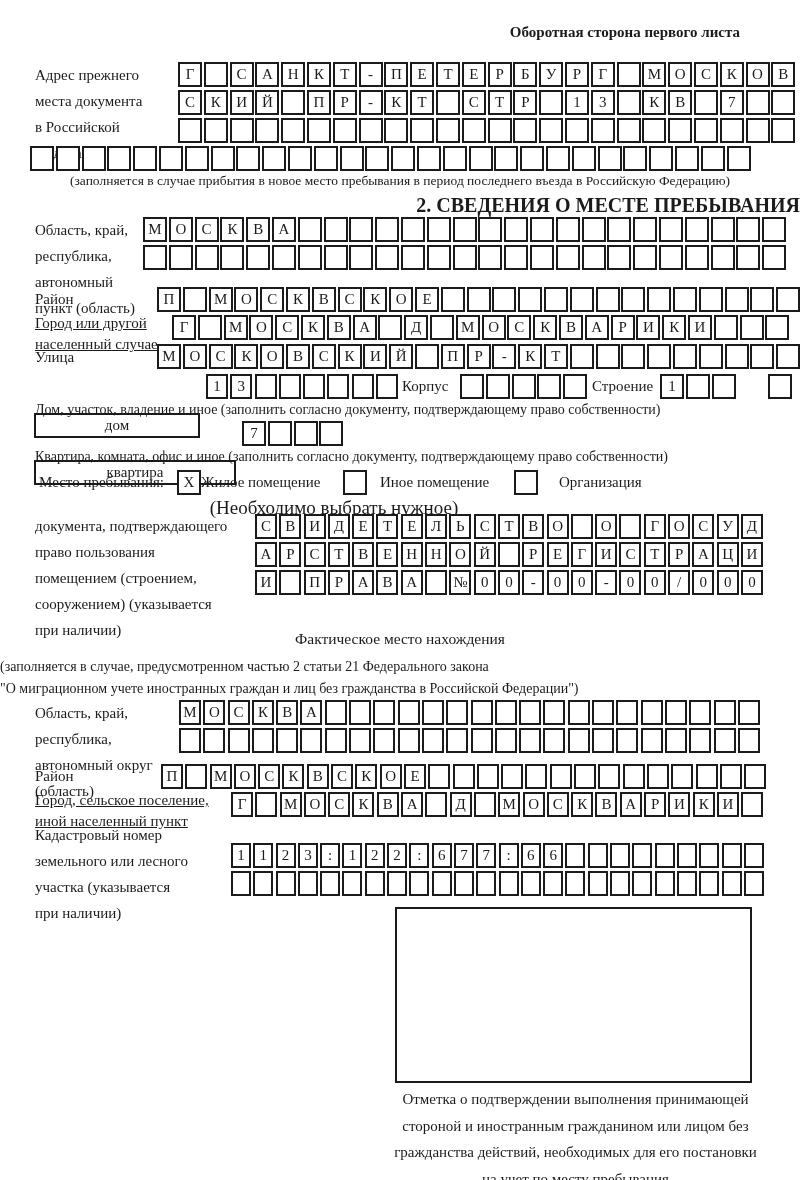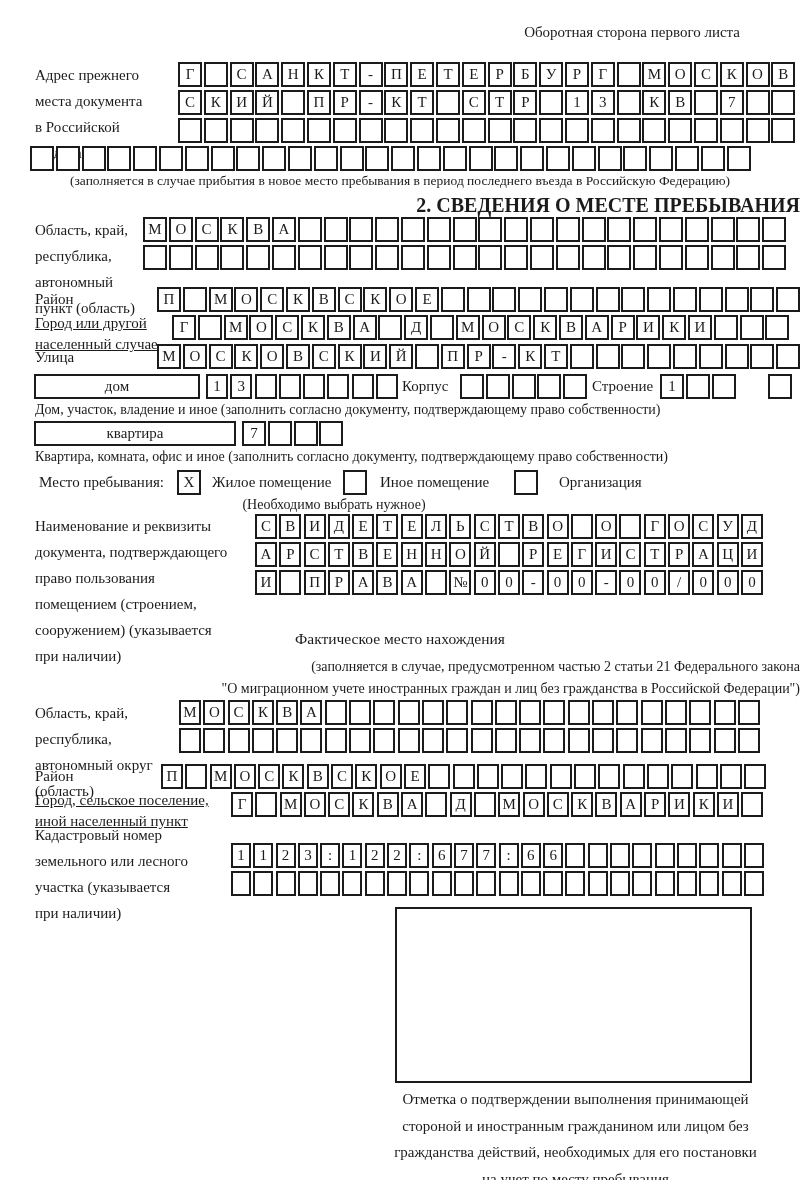--- a/index.html
+++ b/index.html
@@ -1,33 +1,33 @@
 <!DOCTYPE html>
 <html><head>
 <meta charset="utf-8">
 <style>
   html,body{margin:0;padding:0;background:#fff;}
   .page{position:relative;width:800px;height:1180px;background:#fff;color:#1b1b1b;
         font-family:"Liberation Serif","DejaVu Serif",serif;overflow:hidden;}
   .abs{position:absolute;}
-  .hdr-note{top:24px;left:0;width:740px;text-align:right;font-size:15px;}
+  .hdr-note{top:24px;left:0;width:740px;text-align:right;font-size:15px;font-weight:bold;}
   .lbl{font-size:15px;line-height:26px;}
   .lbl-sm{font-size:15px;line-height:21px;text-decoration:underline;}
   .cells{display:flex;}
   .cell{flex:0 0 auto;width:20px;height:21px;border:2px solid #1b1b1b;margin-right:1.8px;
         display:flex;align-items:center;justify-content:center;
         font-size:15px;line-height:21px;background:#fff;}
   .tight .cell{width:18px;margin-right:2.3px;}
   .tighter .cell{width:16px;margin-right:2.3px;}
   .caption{font-size:13.5px;text-align:center;width:800px;left:0;}
   .caption-left{font-size:14px;}
   .heading{font-size:20px;font-weight:bold;text-align:right;width:800px;left:0;}
   .heading2{font-size:15.5px;font-weight:normal;text-align:center;width:800px;left:0;}
   .bigbox{border:2px solid #1b1b1b;height:21px;display:flex;align-items:center;justify-content:center;
-          font-size:15px;background:#fff;}
+          font-size:15px;background:#fff;margin-top:39px;}
   .inline-lbl{font-size:15px;line-height:25px;white-space:nowrap;}
   .cb{position:absolute;}
   .stamp{border:2px solid #1b1b1b;background:#fff;}
   .stamp-cap{font-size:15px;line-height:26.5px;text-align:center;}
 </style>
 </head>
 <body>
 
 <div class="page">
 
@@ -335,29 +335,28 @@
   <div class="abs cells" style="left:242px;top:421px">
       <span class="cell">7</span>
       <span class="cell"></span>
       <span class="cell"></span>
       <span class="cell"></span>
     </div>
   <div class="abs caption-left" style="left:35px;top:449px">Квартира, комната, офис и иное (заполнить согласно документу, подтверждающему право собственности)</div>
 
   <div class="abs inline-lbl" style="left:39px;top:470px">Место пребывания:</div>
   <span class="cell cb" style="left:177px;top:470px">X</span>
-  <div class="abs inline-lbl" style="left:212px;top:470px">Жилое помещение</div>
+  <div class="abs inline-lbl" style="left:201px;top:470px">Жилое помещение</div>
   <span class="cell cb" style="left:343px;top:470px"></span>
   <div class="abs inline-lbl" style="left:380px;top:470px">Иное помещение</div>
   <span class="cell cb" style="left:514px;top:470px"></span>
   <div class="abs inline-lbl" style="left:559px;top:470px">Организация</div>
-  <div class="abs" style="left:0;top:497px;width:668px;text-align:center;font-size:14px">(Необходимо выбрать нужное)</div>
+  <div class="abs" style="left:0;top:497px;width:668px;text-align:center;font-size:19px">(Необходимо выбрать нужное)</div>
 
   <div class="abs lbl" style="left:35px;top:513px;width:220px">
-      <div>Наименование и реквизиты</div>
       <div>документа, подтверждающего</div>
       <div>право пользования</div>
       <div>помещением (строением,</div>
       <div>сооружением) (указывается</div>
       <div>при наличии)</div>
     </div>
   <div class="abs cells tight" style="left:255px;top:514px">
       <span class="cell">С</span>
       <span class="cell">В</span>
       <span class="cell">И</span>
@@ -421,21 +420,21 @@
       <span class="cell">-</span>
       <span class="cell">0</span>
       <span class="cell">0</span>
       <span class="cell">/</span>
       <span class="cell">0</span>
       <span class="cell">0</span>
       <span class="cell">0</span>
     </div>
 
   <div class="abs heading2" style="top:630px">Фактическое место нахождения</div>
-  <div class="abs" style="left:0;top:656px;width:800px;text-align:right;font-size:14px;line-height:22px">
+  <div class="abs" style="left:0;top:656px;width:800px;text-align:left;font-size:14px;line-height:22px">
       <div>(заполняется в случае, предусмотренном частью 2 статьи 21 Федерального закона</div>
       <div>"О миграционном учете иностранных граждан и лиц без гражданства в Российской Федерации")</div>
     </div>
 
   <div class="abs lbl" style="left:35px;top:700px;width:150px">
       <div>Область, край,</div>
       <div>республика,</div>
       <div>автономный округ</div>
       <div>(область)</div>
     </div>

